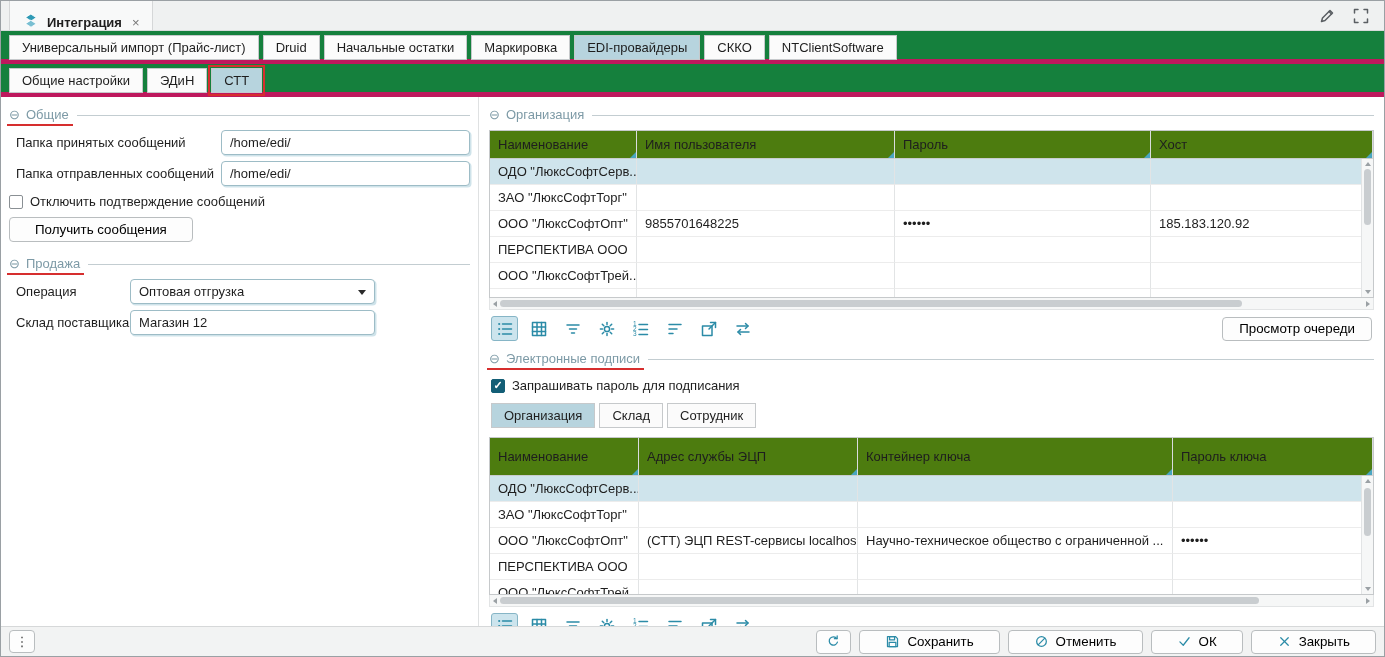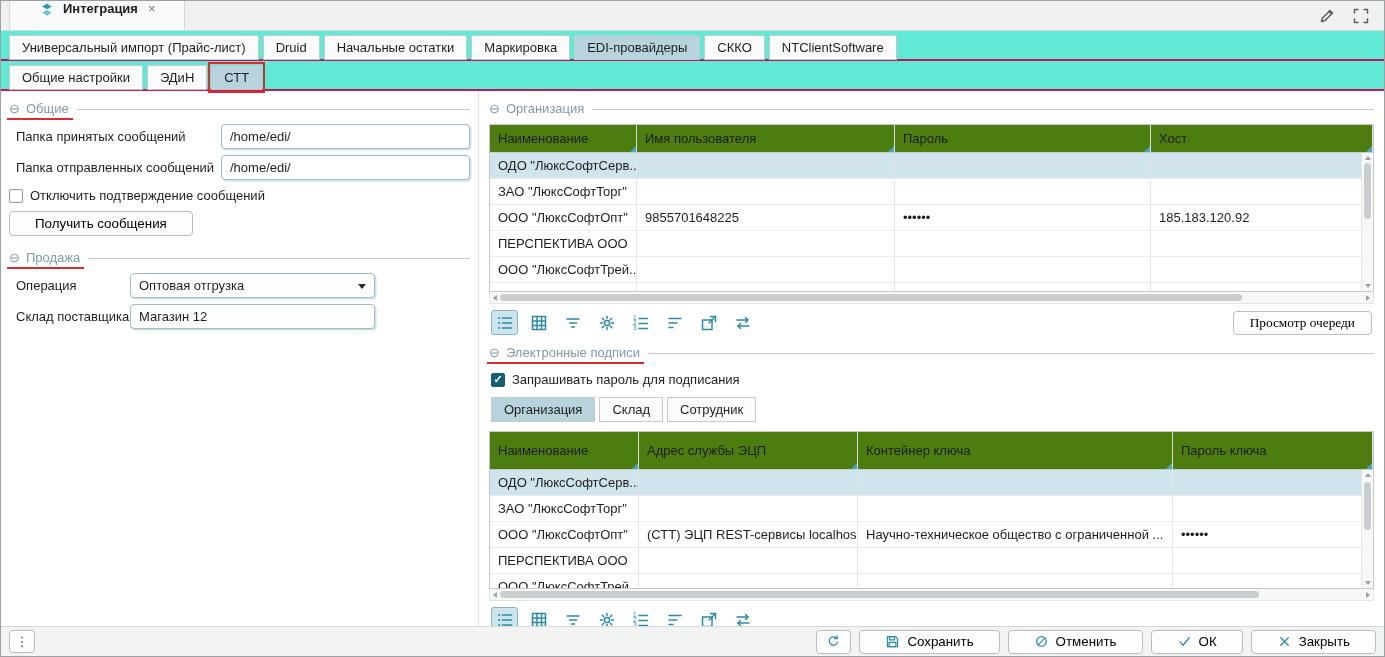--- a/index.html
+++ b/index.html
@@ -2,33 +2,33 @@
 <html><head>
 <meta charset="utf-8">
 <style>
   * { box-sizing: border-box; margin: 0; padding: 0; }
   html, body { width: 1385px; height: 657px; }
   body { font-family: "Liberation Sans", sans-serif; font-size: 13px; color: #1e1e1e; background: #fff; }
   .window { width: 1385px; height: 657px; border: 1px solid #9aa0a4; display: flex; flex-direction: column; background: #fff; overflow: hidden; }
 
   
   .titlebar { height: 30px; background: #eff1f1; border-bottom: 1px solid #d8dadb; display: flex; align-items: stretch; flex: none; }
-  .doc-tab { margin-left: 8px; display: flex; align-items: flex-start; gap: 7px; padding: 0 28px; background: #f8f9f9; border-left: 1px solid #d5d7d8; border-right: 1px solid #d5d7d8; }
+  .doc-tab { margin-left: 8px; display: flex; align-items: flex-end; gap: 7px; padding: 0 12px; background: #f8f9f9; border-left: 1px solid #d5d7d8; border-right: 1px solid #d5d7d8; }
   .doc-tab .t-label { font-weight: 700; }
   .doc-tab .t-close { color: #777; margin-left: 3px; cursor: default; }
   .titlebar-spacer { flex: 1; }
   .titlebar-actions { display: flex; align-items: center; gap: 16px; padding-right: 14px; }
   .tb-icon { width: 18px; height: 18px; display: flex; align-items: center; justify-content: center; }
   .ic { width: 18px; height: 18px; stroke: #2b8ba7; fill: none; stroke-width: 1.5; stroke-linecap: round; stroke-linejoin: round; }
   .ic-dark { stroke: #5a5f63; }
   .ic .f { fill: #2b8ba7; stroke: none; }
   .ic .t { fill: #2b8ba7; stroke: none; font-size: 6.5px; font-family: "Liberation Sans", sans-serif; }
 
   
-  .tabrow { padding: 4px 0 0 8px; border-bottom: 2px solid #be185d; background: #5eead4; display: flex; align-items: flex-start; flex: none; }
+  .tabrow { padding: 4px 0 0 8px; border-bottom: 5px solid #be185d; background: #15803d; display: flex; align-items: flex-start; flex: none; }
   .tab { height: 25px; display: inline-flex; align-items: center; padding: 0 12px; border: 1px solid #c6c9cb; background: #fbfbfb; margin-right: 4px; margin-bottom: -1px; white-space: nowrap; cursor: default; }
   .tab.selected { background: #b7d4de; }
   .tab.red-box { outline: 2px solid #d62e2e; outline-offset: 1px; }
 
   
   .content { flex: 1; display: flex; min-height: 0; }
   .left-panel { width: 478px; flex: none; border-right: 1px solid #dfe1e2; padding: 6px 8px 0 8px; }
   .right-panel { flex: 1; min-width: 0; padding: 6px 10px 0 10px; display: flex; flex-direction: column; }
 
   .group-head { display: flex; align-items: center; margin: 4px 0 8px 0; color: #7d9aa6; }
@@ -398,21 +398,21 @@
         </span>
         <span class="tool">
           <svg class="ic" viewBox="0 0 18 18">
             <line x1="3" y1="6" x2="14" y2="6"></line>
               <polyline points="11.5,3.5 14,6 11.5,8.5"></polyline>
             <line x1="15" y1="12" x2="4" y2="12"></line>
               <polyline points="6.5,9.5 4,12 6.5,14.5"></polyline>
           </svg>
         </span>
         <span style="margin-left:auto;"></span>
-        <button class="btn" style="height:24px; padding:0 16px;font-family:Liberation Serif, serif;">
+        <button class="btn" style="height:24px; padding:0 16px;">
           <span>Просмотр очереди</span>
         </button>
       </div>
 
       <div class="group-head" style="margin-top:4px;">
         <span class="head-text annotated">
           <span class="collapse-glyph">⊖</span>
           <span>Электронные подписи</span>
         </span>
         <span class="group-rule"></span>

